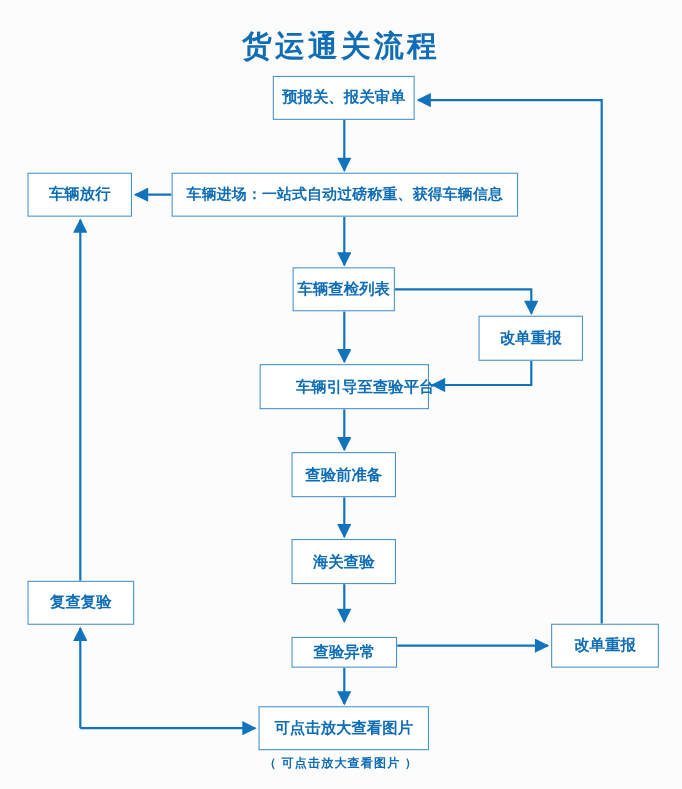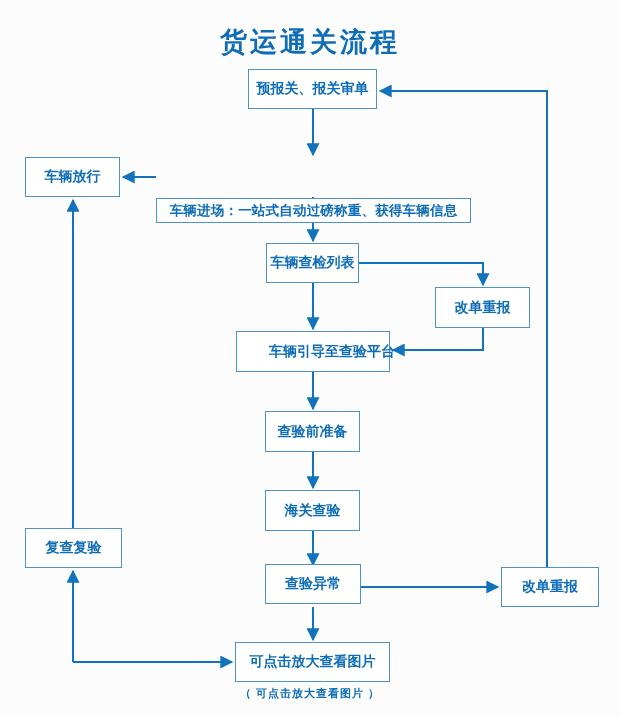--- a/index.html
+++ b/index.html
@@ -79,27 +79,27 @@
       <polyline points="313,531 313,565" marker-end="url(#arrowhead)"></polyline>
       <polyline points="361,587 498,587" marker-end="url(#arrowhead)"></polyline>
       <polyline points="313,607 313,640" marker-end="url(#arrowhead)"></polyline>
       <polyline points="547,567 547,91 380,91" marker-end="url(#arrowhead)"></polyline>
       <polyline points="73,662 73,571" marker-end="url(#arrowhead)"></polyline>
       <polyline points="73,662 232,662" marker-end="url(#arrowhead)"></polyline>
       <polyline points="73,528 73,200" marker-end="url(#arrowhead)"></polyline>
     </svg>
 
   <div class="node" style="left: 248px; top: 69px; width: 129px; height: 40px;">预报关、报关审单</div>
-  <div class="node long" style="left: 156px; top: 157px; width: 315px; height: 25px; margin-top: 41px;">车辆进场：一站式自动过磅称重、获得车辆信息</div>
+  <div class="node long" style="left: 156px; top: 157px; width: 315px; height: 40px;">车辆进场：一站式自动过磅称重、获得车辆信息</div>
   <div class="node" style="left: 25px; top: 157px; width: 95px; height: 40px;">车辆放行</div>
   <div class="node" style="left: 266px; top: 243px; width: 93px; height: 40px;">车辆查检列表</div>
   <div class="node" style="left: 435px; top: 287px; width: 95px; height: 41px;">改单重报</div>
   <div class="node" style="left: 236px; top: 331px; width: 154px; height: 41px; padding-left: 42px;">车辆引导至查验平台</div>
   <div class="node" style="left: 265px; top: 411px; width: 95px; height: 41px;">查验前准备</div>
   <div class="node" style="left: 265px; top: 490px; width: 95px; height: 41px;">海关查验</div>
   <div class="node" style="left: 25px; top: 528px; width: 97px; height: 40px;">复查复验</div>
-  <div class="node" style="left: 265px; top: 564px; width: 96px; height: 40px;">查验异常</div>
+  <div class="node" style="left: 265px; top: 579px; width: 96px; height: 28px;">查验异常</div>
   <div class="node" style="left: 501px; top: 567px; width: 98px; height: 40px;">改单重报</div>
   <div class="node" style="left: 235px; top: 642px; width: 155px; height: 40px;">可点击放大查看图片</div>
 
   <div class="caption">（ 可点击放大查看图片 ）</div>
 
 </div>
 
 </body></html>

